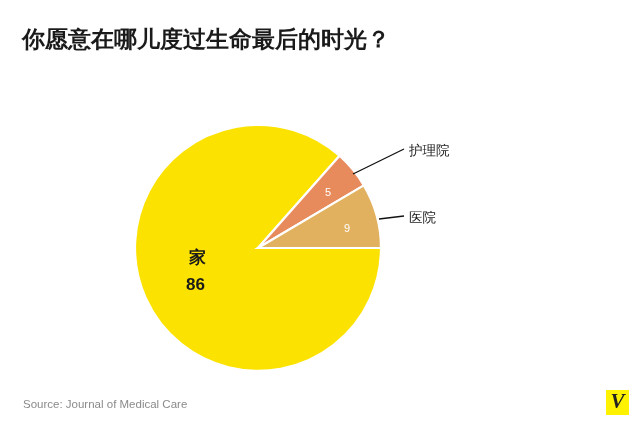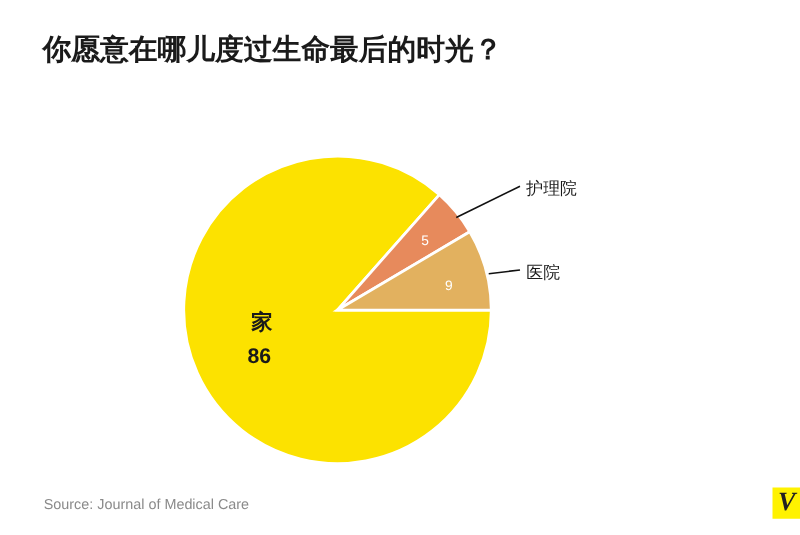--- a/index.html
+++ b/index.html
@@ -11,21 +11,21 @@
     height: 428px;
     background: #ffffff;
     font-family: "Liberation Sans", "DejaVu Sans", sans-serif;
     overflow: hidden;
     position: relative;
     -webkit-font-smoothing: antialiased;
   }
 
   #stage {
     position: absolute;
-    left: 12px; top: 0;
+    left: 0; top: 0;
     width: 576px;
     height: 428px;
     background: #ffffff;
   }
 
   
   .page-title {
     position: absolute;
     left: 22px;
     top: 24px;

